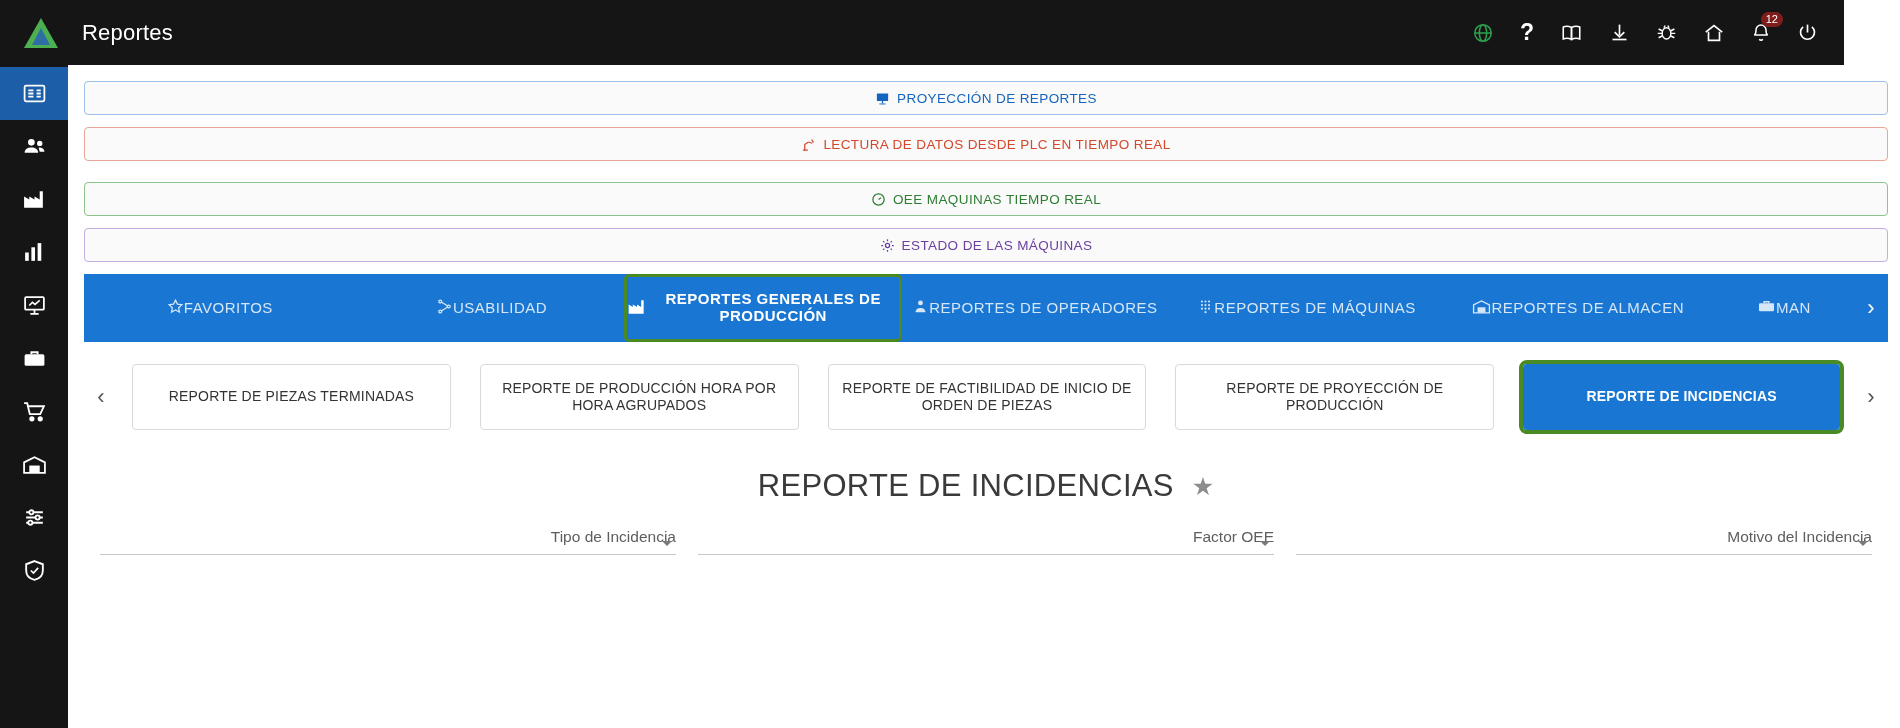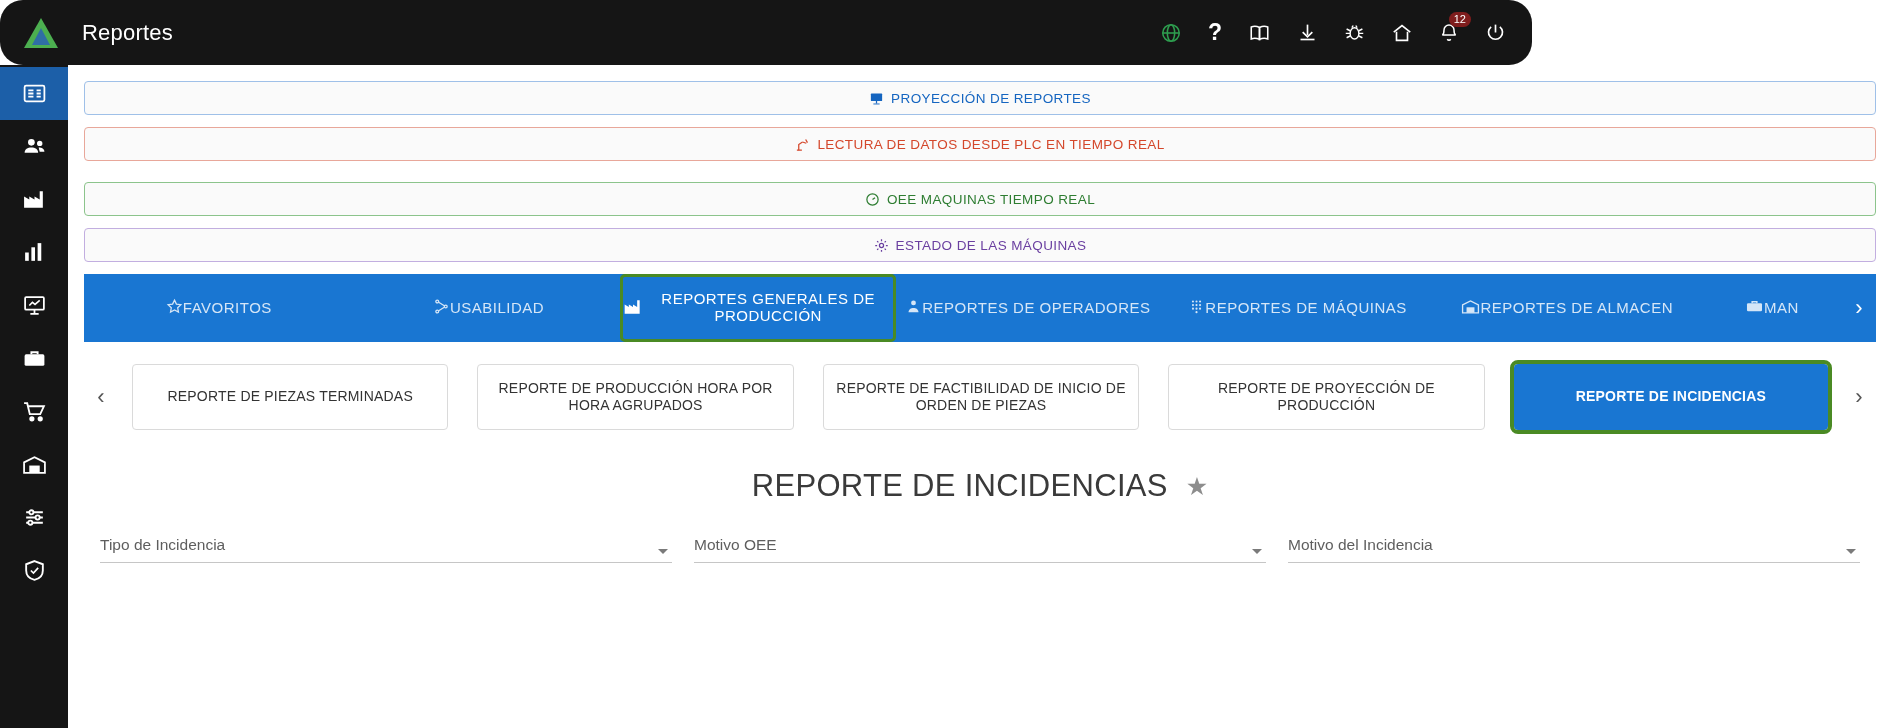--- a/index.html
+++ b/index.html
@@ -6,22 +6,22 @@
   html, body {
     width: 1900px; height: 728px;
     font-family: "Liberation Sans", sans-serif;
     background: #ffffff;
     overflow: hidden;
   }
   .app { position: relative; width: 1900px; height: 728px; }
 
   
   .topbar {
-    position: absolute; top: 0; left: 0; width: 1532px; height: 65px;
-    background: #151515; display: flex; align-items: center; border-radius: 23px;
+    position: absolute; top: 0; left: 0; width: 1844px; height: 65px;
+    background: #151515; display: flex; align-items: center;
   }
   .logo-box {
     width: 82px; height: 65px; display: flex; align-items: center; justify-content: center;
   }
   .logo-tri { width: 0; height: 0; border-left: 17px solid transparent; border-right: 17px solid transparent; border-bottom: 30px solid #4caf50; position: relative; }
   .logo-tri::after { content: ""; position: absolute; left: -9px; top: 10px; width: 0; height: 0; border-left: 9px solid transparent; border-right: 9px solid transparent; border-bottom: 17px solid #2f6ea5; }
   .app-title { color: #ffffff; font-size: 22px; font-weight: 400; letter-spacing: .2px; }
   .topbar-right { margin-left: auto; display: flex; align-items: center; gap: 26px; padding-right: 26px; }
   .tb-icon { color: #ffffff; font-size: 21px; line-height: 1; cursor: pointer; position: relative; display: inline-flex; align-items: center; justify-content: center; }
   .tb-icon svg { display: block; }
@@ -36,63 +36,63 @@
     background: #151515; display: flex; flex-direction: column; align-items: center; padding-top: 2px;
   }
   .rail-item {
     width: 68px; height: 53px; display: flex; align-items: center; justify-content: center;
     color: #ffffff; cursor: pointer;
   }
   .rail-item.active { background: #1c5fa8; }
   .rail-item svg { display: block; }
 
   
-  .content { position: absolute; top: 65px; left: 68px; width: 1832px; height: 663px; background: #fff; padding: 16px 24px 0 16px; }
+  .content { position: absolute; top: 65px; left: 68px; width: 1832px; height: 663px; background: #fff; padding: 16px 12px 0 16px; }
 
   .banner {
     height: 34px; border-radius: 4px; display: flex; align-items: center; justify-content: center;
     font-size: 13.5px; letter-spacing: .4px; margin-bottom: 12px; background: #fafafa; cursor: pointer; gap: 7px;
   }
   .banner .bi { display: inline-flex; align-items: center; }
   .banner-1 { border: 1px solid #9fc0e8; color: #1565c0; }
   .banner-2 { border: 1px solid #e8a79a; color: #d4472b; }
   .banner-3 { border: 1px solid #8cc48c; color: #2e7d32; margin-top: 21px; }
   .banner-4 { border: 1px solid #c2aee0; color: #6a3fa0; }
 
   
   .tabstrip {
     height: 68px; background: #1976d2; display: flex; align-items: stretch; position: relative;
   }
   .tab {
     flex: 1; display: flex; align-items: center; justify-content: center; gap: 0;
     color: #d5e6f7; font-size: 15px; letter-spacing: .5px; text-transform: uppercase; cursor: pointer; text-align: center;
   }
   .tab-label { line-height: 1.12; }
-  .tab.selected { color: #ffffff; font-weight: 400; }
+  .tab.selected { color: #ffffff; font-weight: 700; }
   .tab-sel-box { outline: 3px solid #4a8a24; background: #1976d2; margin: 3px 0; border-radius: 2px; box-shadow: 0 0 0 2px #1976d2 inset; }
   .tab-arrow { width: 34px; display: flex; align-items: center; justify-content: center; color: #fff; font-size: 22px; cursor: pointer; }
 
   
   .carousel { display: flex; align-items: center; padding: 22px 0 12px 0; gap: 14px; }
   .car-arrow { width: 34px; text-align: center; color: #555; font-size: 22px; cursor: pointer; flex: 0 0 34px; }
   .cards { display: flex; gap: 29px; flex: 1; }
   .card {
     flex: 1; min-height: 66px; border: 1px solid #dadada; border-radius: 4px; background: #fff;
     display: flex; align-items: center; justify-content: center; text-align: center;
     font-size: 14px; color: #333; padding: 8px 10px; line-height: 1.25; letter-spacing: .2px; cursor: pointer;
   }
   .card.active { background: #1976d2; color: #fff; font-weight: 700; border: none; outline: 4px solid #4a8a24; }
 
   
   .rep-title { display: flex; align-items: center; justify-content: center; gap: 18px; margin-top: 26px; }
   .rep-title h1 { font-size: 31px; font-weight: 400; color: #3a3a3a; letter-spacing: .3px; }
   .star { color: #8d8d8d; font-size: 25px; cursor: pointer; }
 
   
-  .filters { display: flex; gap: 22px; margin-top: 32px; padding: 0 16px; }
+  .filters { display: flex; gap: 22px; margin-top: 24px; padding: 0 16px; text-align: right; }
   .field { flex: 1; position: relative; border-bottom: 1px solid #c6c6c6; padding-bottom: 8px; cursor: pointer; }
   .field-label { font-size: 15.5px; color: #5e5e5e; }
   .caret { position: absolute; right: 4px; bottom: 8px; width: 0; height: 0; border-left: 5px solid transparent; border-right: 5px solid transparent; border-top: 5px solid #7a7a7a; }
 </style>
 </head>
 <body>
 
 <div class="app">
 
   <div class="topbar">
@@ -363,21 +363,21 @@
       <h1>REPORTE DE INCIDENCIAS</h1>
       <span class="star">★</span>
     </div>
 
     <div class="filters">
       <div class="field">
         <span class="field-label">Tipo de Incidencia</span>
         <span class="caret"></span>
       </div>
       <div class="field">
-        <span class="field-label">Motivo OEE</span>
+        <span class="field-label">Factor OEE</span>
         <span class="caret"></span>
       </div>
       <div class="field">
         <span class="field-label">Motivo del Incidencia</span>
         <span class="caret"></span>
       </div>
     </div>
 
   </div>
 </div>

